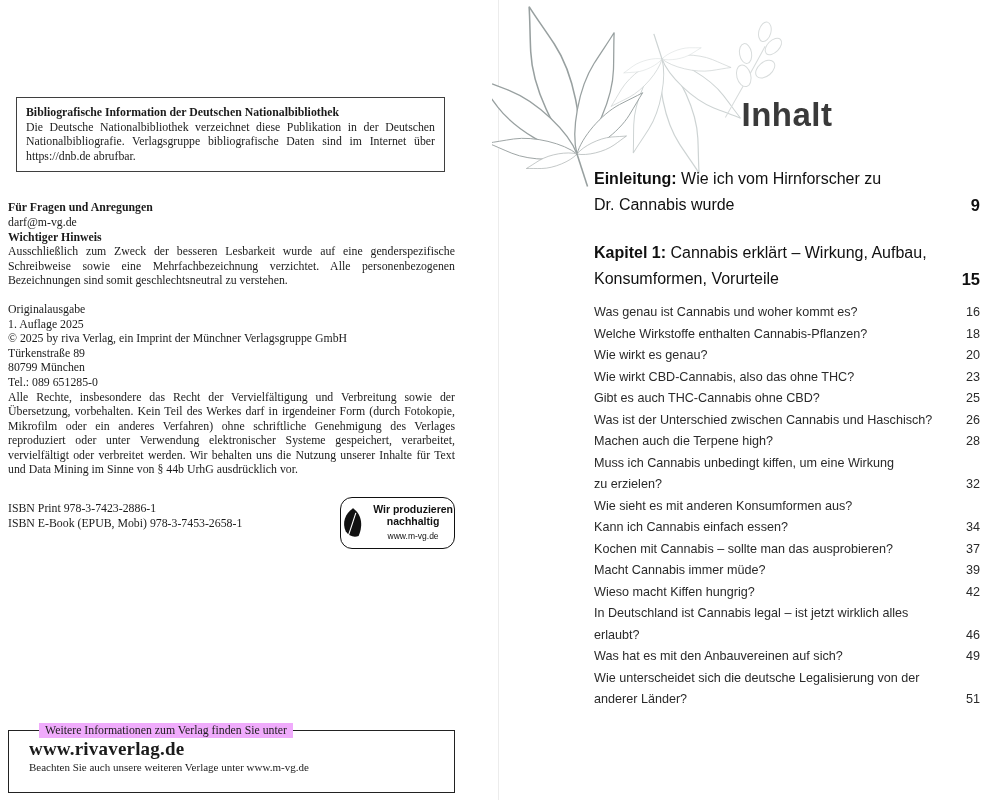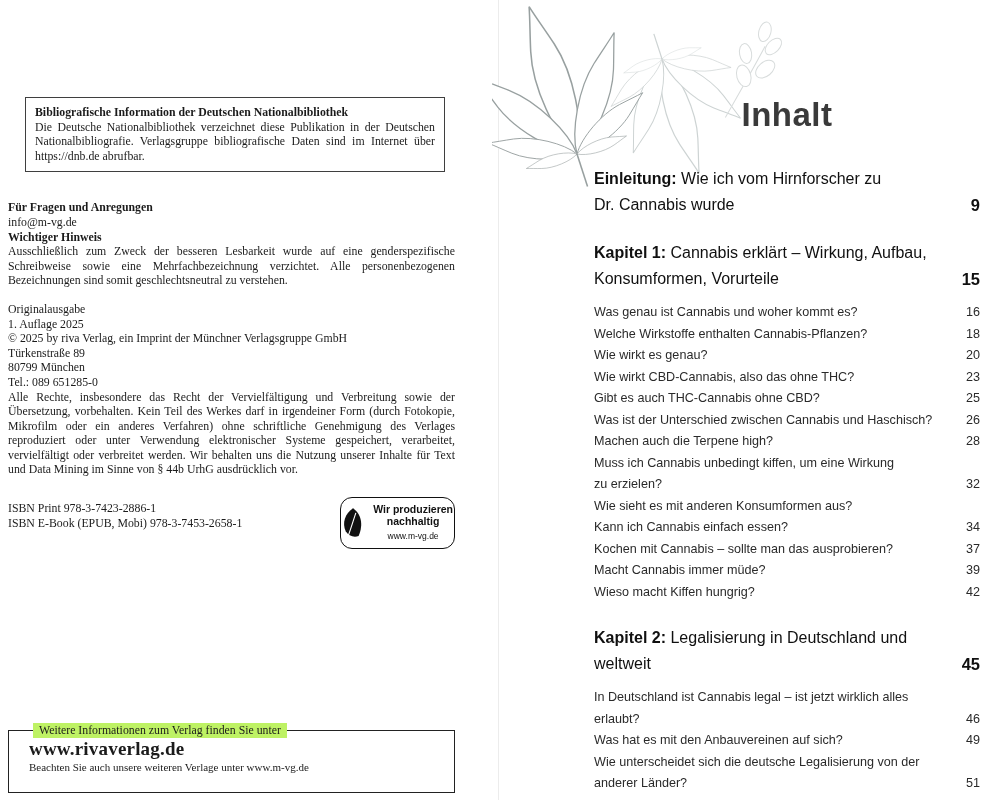--- a/index.html
+++ b/index.html
@@ -15,42 +15,42 @@
     font-family:"Liberation Serif", serif;
     font-size:11.8px; line-height:14.6px; color:#1b1b1b;
   }
   .left-page p { margin:0; }
   .bold { font-weight:bold; }
   .blank { margin-top:14px; }
   .just { text-align:justify; }
   .pre { white-space:pre-line; }
 
   .biblio-box {
-    border:1px solid #3f3f3f; padding:7px 9px 8px; margin:0 10px 28px 17px;
+    border:1px solid #3f3f3f; padding:7px 9px 8px; margin:0 10px 28px 8px;
   }
   .biblio-title { font-weight:bold; }
 
   .isbn-row { display:flex; justify-content:space-between; align-items:flex-start; margin-top:24px; }
   .isbn-ebook { margin-top:13px; }
 
   .stamp {
     border:1.5px solid #111; border-radius:12px; padding:5px 1px;
     display:flex; align-items:center; gap:7px; height:40px; margin:-4px 0 0 0;
     font-family:"Liberation Sans", sans-serif; background:#fff;
   }
   .stamp-text { text-align:center; }
   .stamp-line { font-weight:bold; font-size:10.5px; line-height:12px; color:#111; }
   .stamp-url  { font-size:8.5px; margin-top:2px; color:#111; }
 
   .pubbox {
     position:absolute; left:8px; top:730px; width:447px; height:63px;
     border:1.3px solid #222; box-sizing:border-box; padding:6px 0 0 20px; background:#fff;
   }
   .pubbox-note {
-    position:absolute; top:-8px; left:24px; background:#bef264; padding:0 6px; font-size:11.8px;
+    position:absolute; top:-8px; left:30px; background:#f0abfc; padding:0 6px; font-size:11.8px;
   }
   .pubbox-url { font-size:19px; font-weight:bold; margin-top:5px; letter-spacing:0.2px; }
   .pubbox-sub { font-size:11px; margin-top:3px; }
 
   
   .leaves { position:absolute; left:492px; top:-16px; z-index:0; }
 
   .right-page {
     position:absolute; left:500px; top:0; width:488px; height:800px;
     padding:96px 8px 0 94px; box-sizing:border-box;
@@ -103,21 +103,21 @@
 </svg>
 
 <div class="left-page">
 
   <div class="biblio-box">
     <div class="biblio-title">Bibliografische Information der Deutschen Nationalbibliothek</div>
     <div class="just">Die Deutsche Nationalbibliothek verzeichnet diese Publikation in der Deutschen Nationalbibliografie. Verlagsgruppe bibliografische Daten sind im Internet über https://dnb.de abrufbar.</div>
   </div>
 
   <p class="bold">Für Fragen und Anregungen</p>
-  <p>info@m-vg.de</p>
+  <p>darf@m-vg.de</p>
 
   <p class="bold blank">Wichtiger Hinweis</p>
   <p class="just">Ausschließlich zum Zweck der besseren Lesbarkeit wurde auf eine genderspezifische Schreibweise sowie eine Mehrfachbezeichnung verzichtet. Alle personenbezogenen Bezeichnungen sind somit geschlechtsneutral zu verstehen.</p>
 
   <div class="pre blank">Originalausgabe
 1. Auflage 2025
 © 2025 by riva Verlag, ein Imprint der Münchner Verlagsgruppe GmbH
 Türkenstraße 89
 80799 München
 Tel.: 089 651285-0</div>
@@ -212,25 +212,20 @@
     </div>
     <div class="toc-row toc-item">
       <div class="toc-text">Macht Cannabis immer müde?</div>
       <div class="toc-page">39</div>
     </div>
     <div class="toc-row toc-item">
       <div class="toc-text">Wieso macht Kiffen hungrig?</div>
       <div class="toc-page">42</div>
     </div>
 
-    <div class="toc-row toc-heading">
-      <div class="toc-text"><b>Kapitel 2:</b><span> Legalisierung in Deutschland und
-weltweit</span></div>
-      <div class="toc-page">45</div>
-    </div>
 
     <div class="toc-row toc-item">
       <div class="toc-text">In Deutschland ist Cannabis legal – ist jetzt wirklich alles
 erlaubt?</div>
       <div class="toc-page">46</div>
     </div>
     <div class="toc-row toc-item">
       <div class="toc-text">Was hat es mit den Anbauvereinen auf sich?</div>
       <div class="toc-page">49</div>
     </div>

